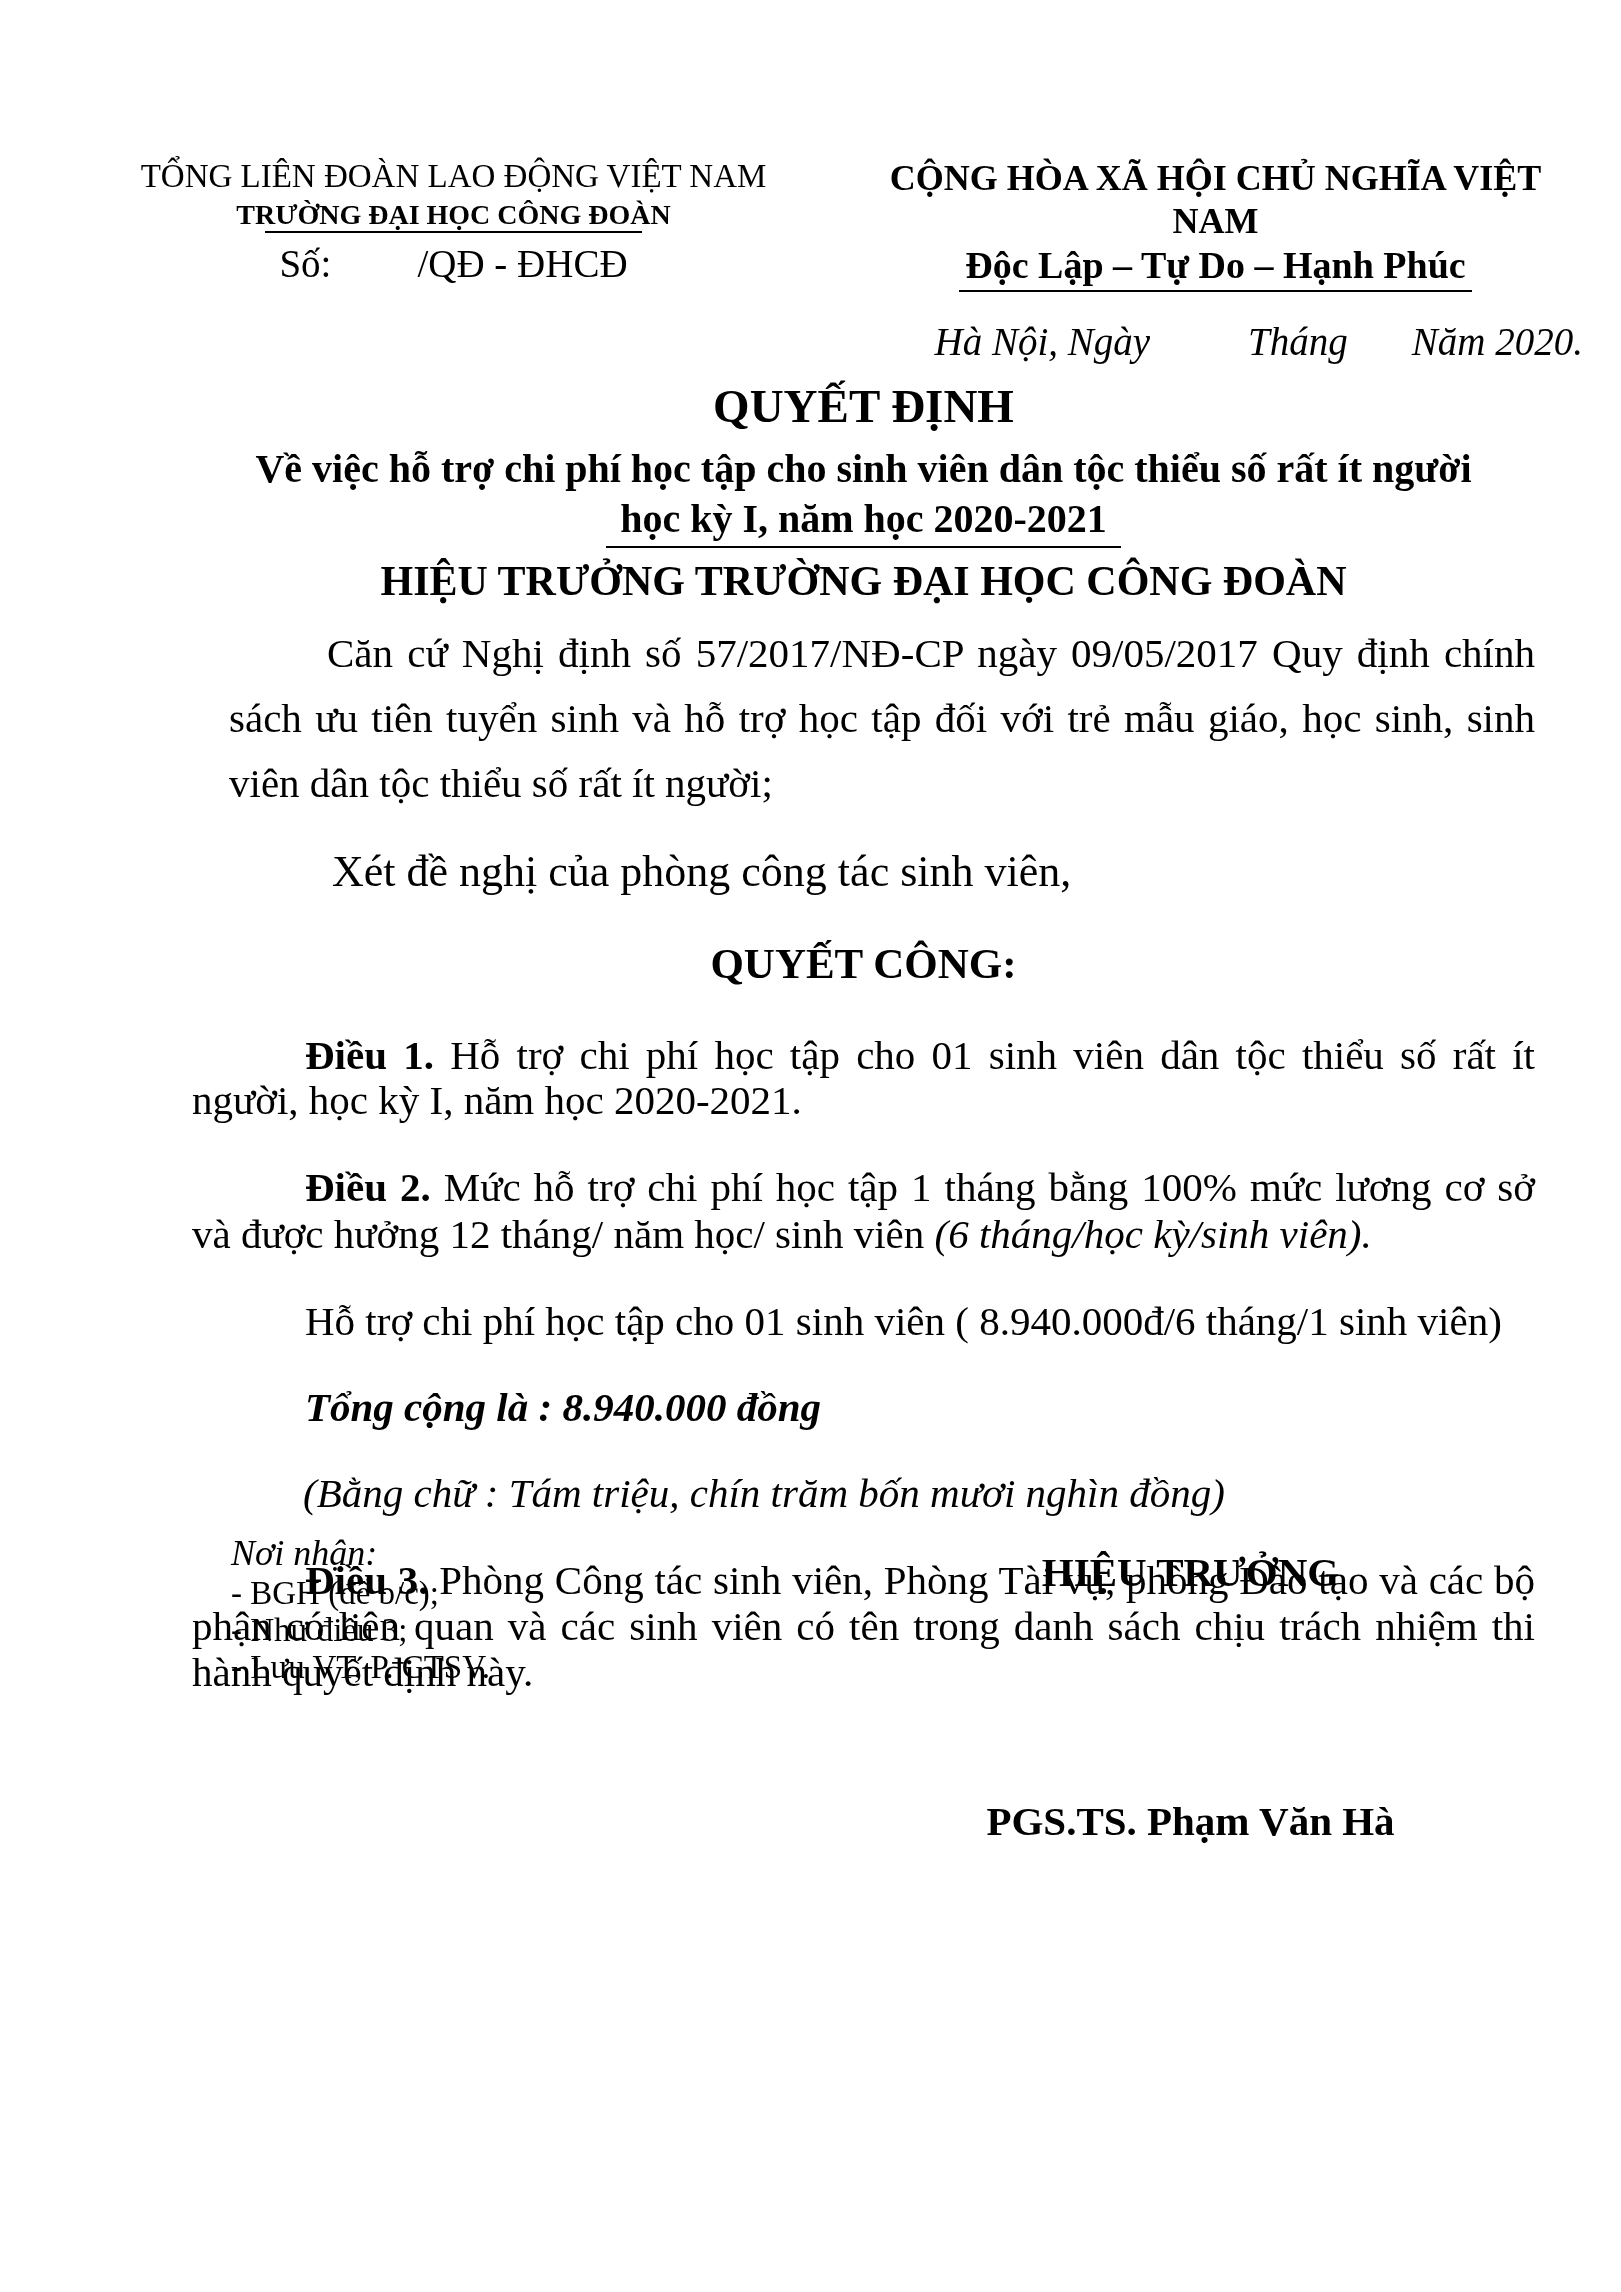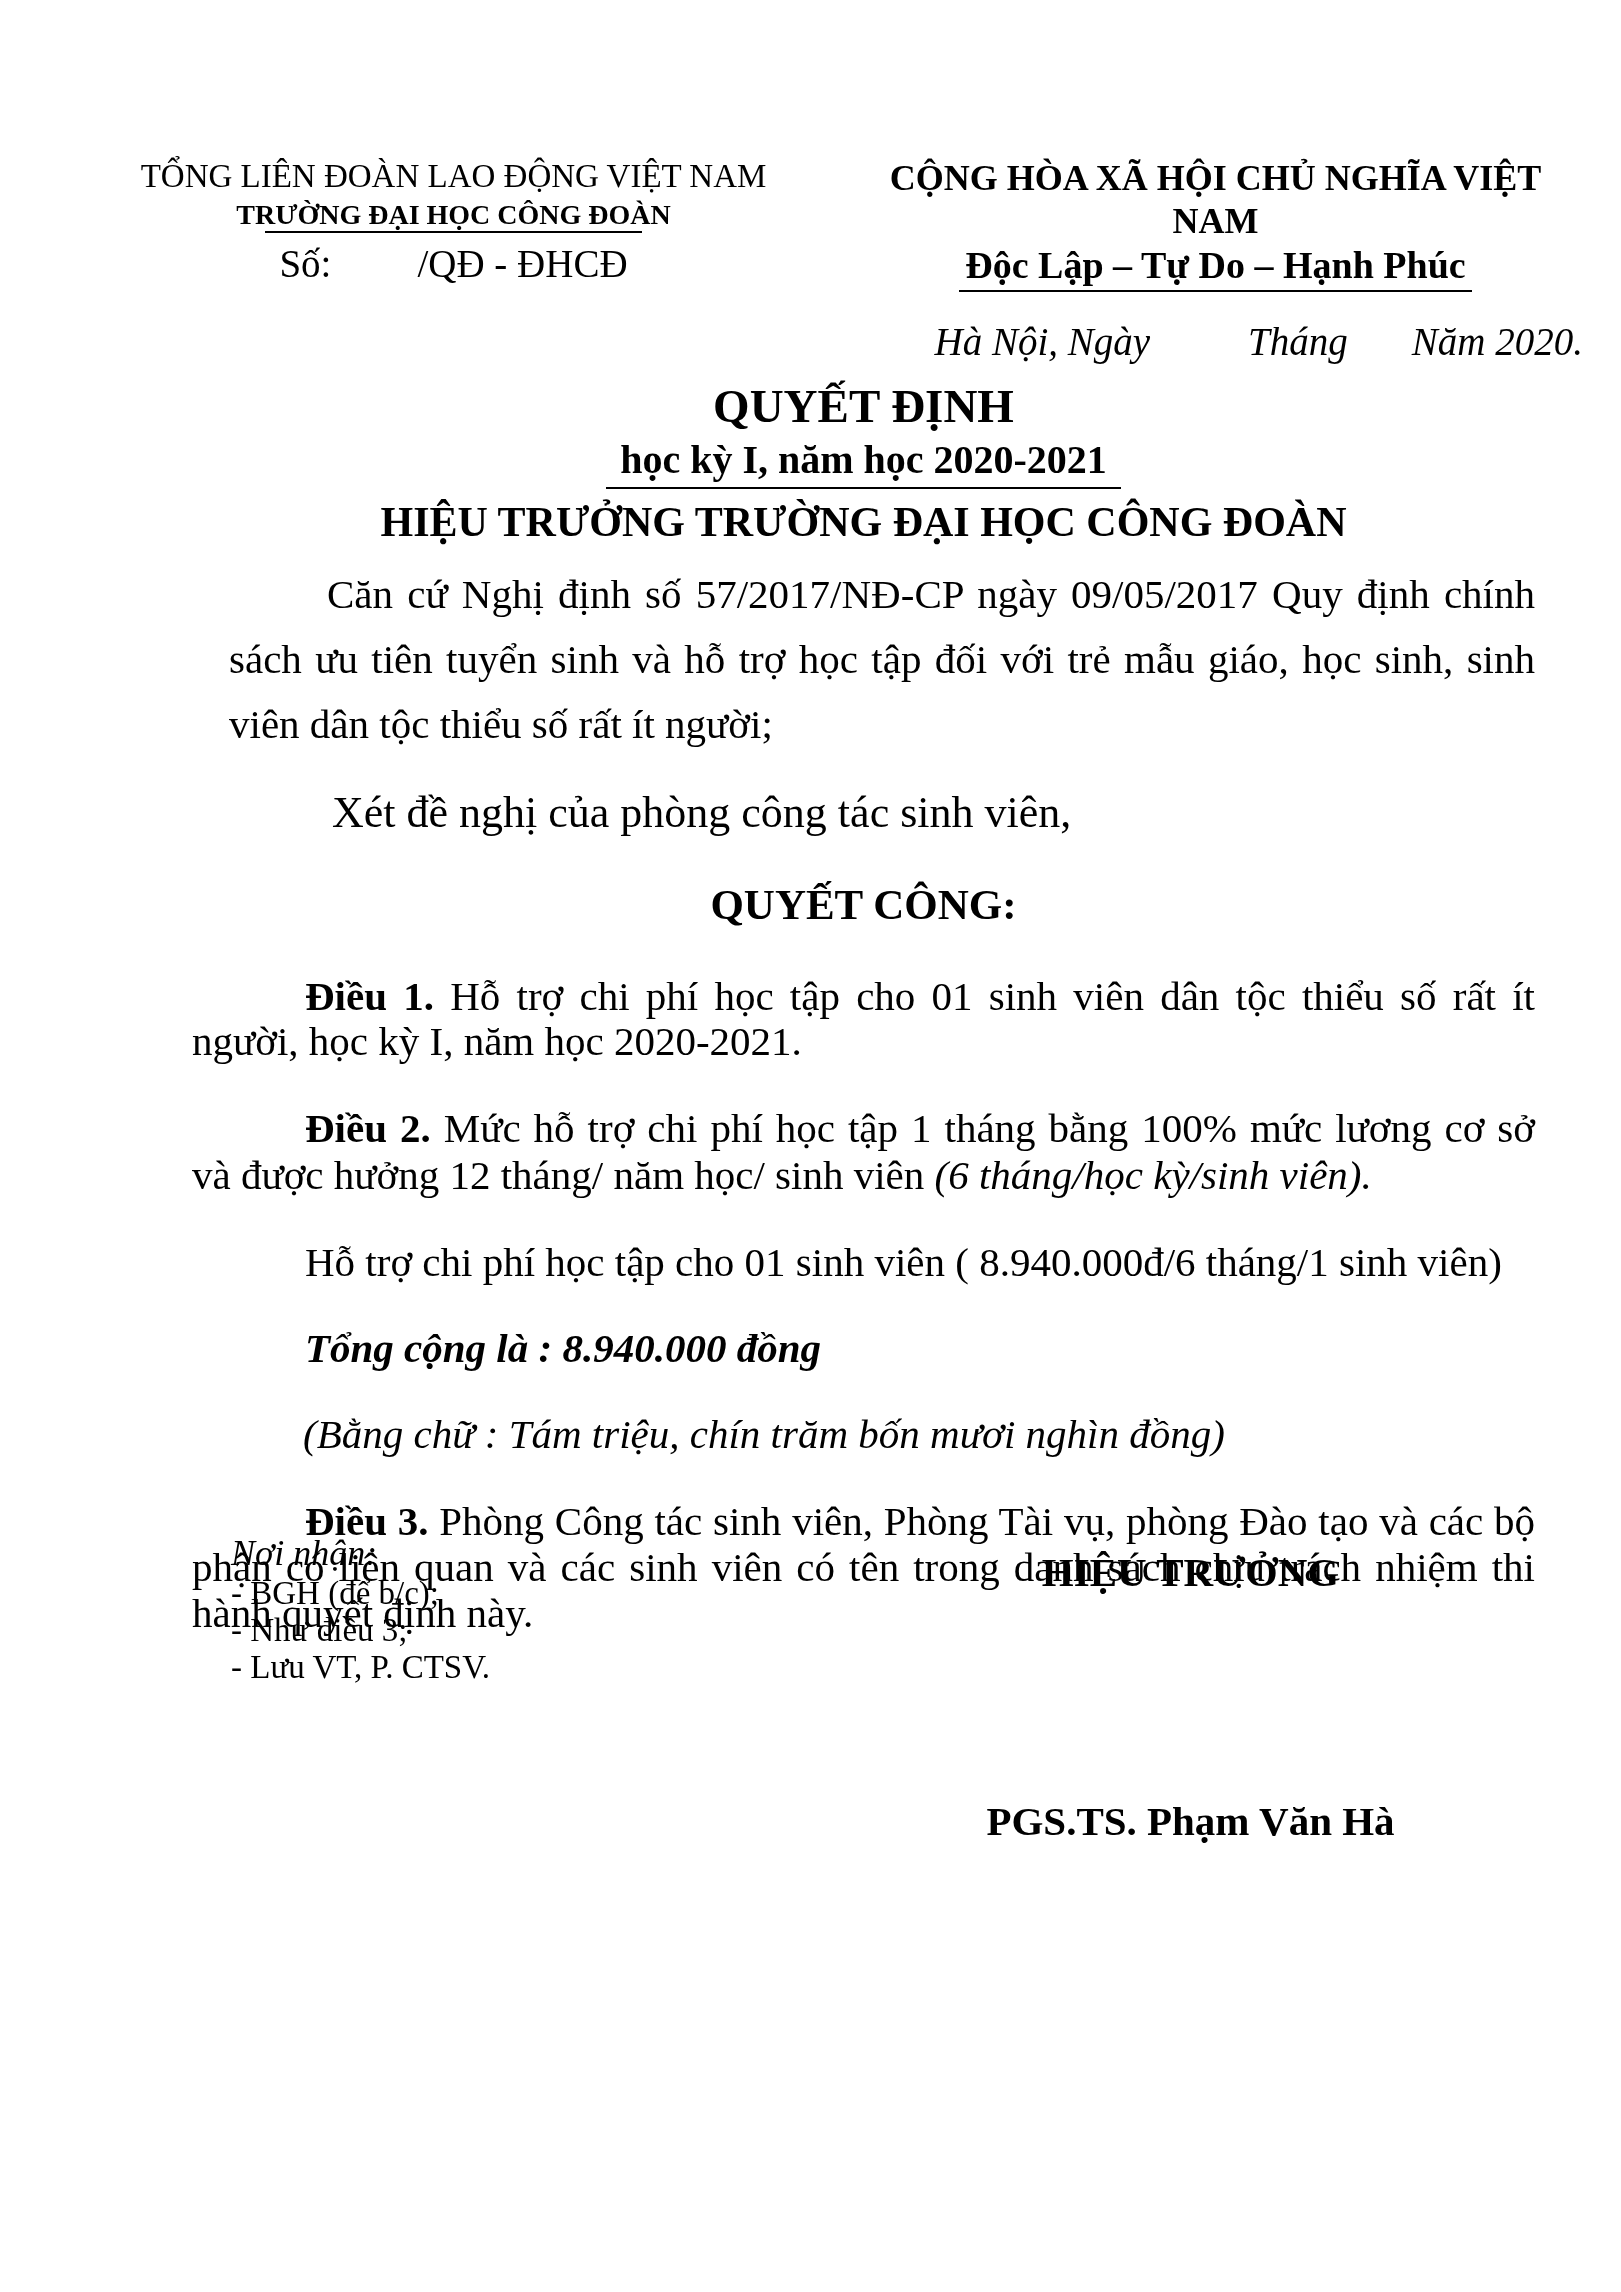--- a/index.html
+++ b/index.html
@@ -89,20 +89,21 @@
     </div>
     <div class="dateline">
       <span class="d1">Hà Nội, Ngày</span>
       <span class="d2">Tháng</span>
       <span class="d3">Năm 2020.</span>
     </div>
   </div>
 
   <div class="content">
     <div class="doc-title">QUYẾT ĐỊNH</div>
+    <div class="subject1">Về việc hỗ trợ chi phí học tập cho sinh viên dân tộc thiểu số rất ít người</div>
     <div class="subject2">
       <span>học kỳ I, năm học 2020-2021</span>
     </div>
     <div class="issuer">HIỆU TRƯỞNG TRƯỜNG ĐẠI HỌC CÔNG ĐOÀN</div>
 
     <p class="p-citation">Căn cứ Nghị định số 57/2017/NĐ-CP ngày 09/05/2017 Quy định chính sách ưu tiên tuyển sinh và hỗ trợ học tập đối với trẻ mẫu giáo, học sinh, sinh viên dân tộc thiểu số rất ít người;</p>
     <p class="p-proposal">Xét đề nghị của phòng công tác sinh viên,</p>
 
     <div class="decision-heading">QUYẾT CÔNG:</div>
 

